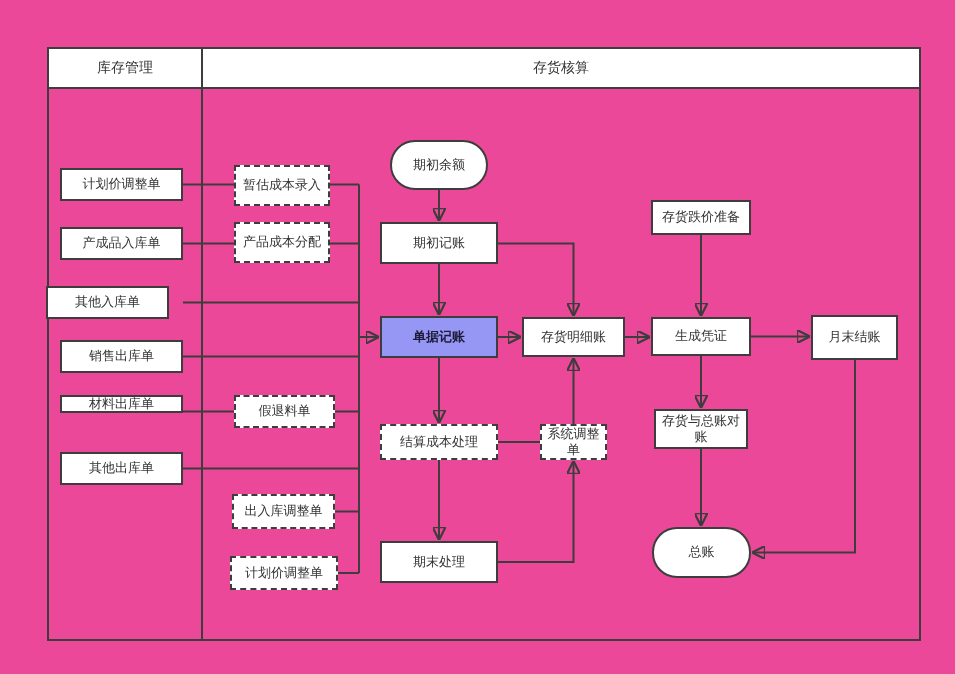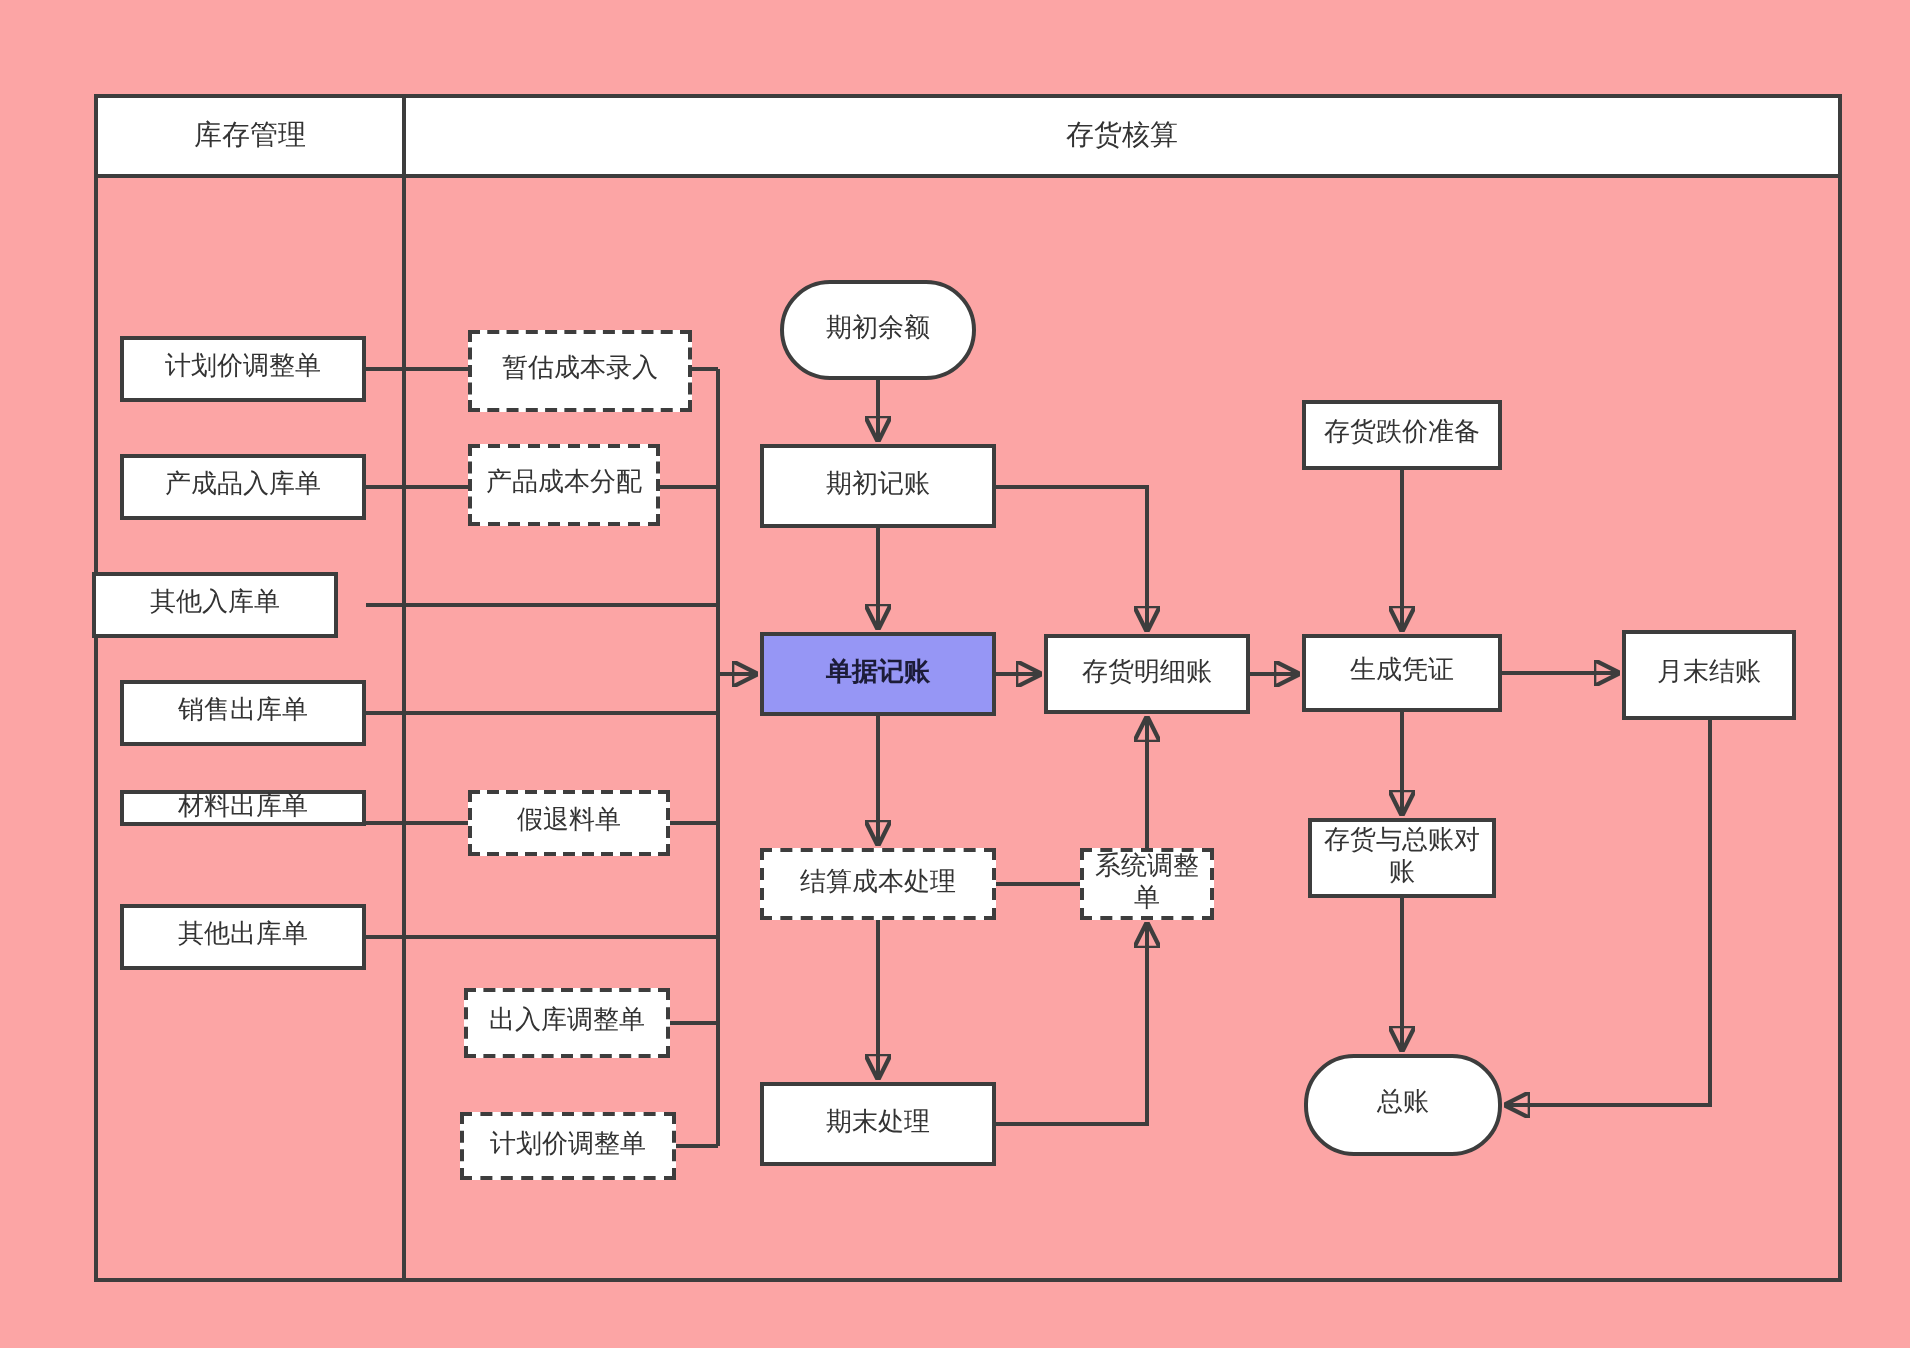--- a/index.html
+++ b/index.html
@@ -1,17 +1,17 @@
 <!DOCTYPE html>
 <html><head>
 <meta charset="utf-8">
 <style>
   html,body{margin:0;padding:0;background:#000;}
-  #stage{position:relative;width:955px;height:674px;background:#fca5a5;overflow:hidden;
-         font-family:Liberation Mono, monospace;}
+  #stage{position:relative;width:955px;height:674px;background:#ec4899;overflow:hidden;
+         font-family:Liberation Serif, serif;}
   
   .pool{position:absolute;left:47px;top:47px;width:874px;height:594px;
         border:2px solid #3d3d3d;box-sizing:border-box;}
   .lane-header-band{position:absolute;left:0;top:0;width:100%;height:40px;
         background:#ffffff;border-bottom:2px solid #3d3d3d;box-sizing:border-box;}
   .lane-divider{position:absolute;left:152px;top:0;bottom:0;width:2px;background:#3d3d3d;}
   .lane-title{position:absolute;top:0;height:38px;display:flex;align-items:center;
         justify-content:center;color:#333;font-size:14px;}
   .lane-title.left{left:0;width:152px;}
   .lane-title.right{left:154px;width:716px;}
@@ -72,21 +72,21 @@
     <div class="lane-divider"></div>
   </div>
 
   <div class="node" style="left:60px;top:168px;width:123px;height:33px;">计划价调整单</div>
   <div class="node" style="left:60px;top:227px;width:123px;height:33px;">产成品入库单</div>
   <div class="node" style="left:46px;top:286px;width:123px;height:33px;">其他入库单</div>
   <div class="node" style="left:60px;top:340px;width:123px;height:33px;">销售出库单</div>
   <div class="node" style="left:60px;top:395px;width:123px;height:18px;">材料出库单</div>
   <div class="node" style="left:60px;top:452px;width:123px;height:33px;">其他出库单</div>
 
-  <div class="node dashed" style="left:234px;top:165px;width:112px;height:41px;">暂估成本录入</div>
+  <div class="node dashed" style="left:234px;top:165px;width:96px;height:41px;">暂估成本录入</div>
   <div class="node dashed" style="left:234px;top:222px;width:96px;height:41px;">产品成本分配</div>
   <div class="node dashed" style="left:234px;top:395px;width:101px;height:33px;">假退料单</div>
   <div class="node dashed" style="left:232px;top:494px;width:103px;height:35px;">出入库调整单</div>
   <div class="node dashed" style="left:230px;top:556px;width:108px;height:34px;">计划价调整单</div>
 
   <div class="node stadium" style="left:390px;top:140px;width:98px;height:50px;">期初余额</div>
   <div class="node" style="left:380px;top:222px;width:118px;height:42px;">期初记账</div>
   <div class="node highlight" style="left:380px;top:316px;width:118px;height:42px;">单据记账</div>
   <div class="node" style="left:522px;top:317px;width:103px;height:40px;">存货明细账</div>
   <div class="node dashed" style="left:380px;top:424px;width:118px;height:36px;">结算成本处理</div>

